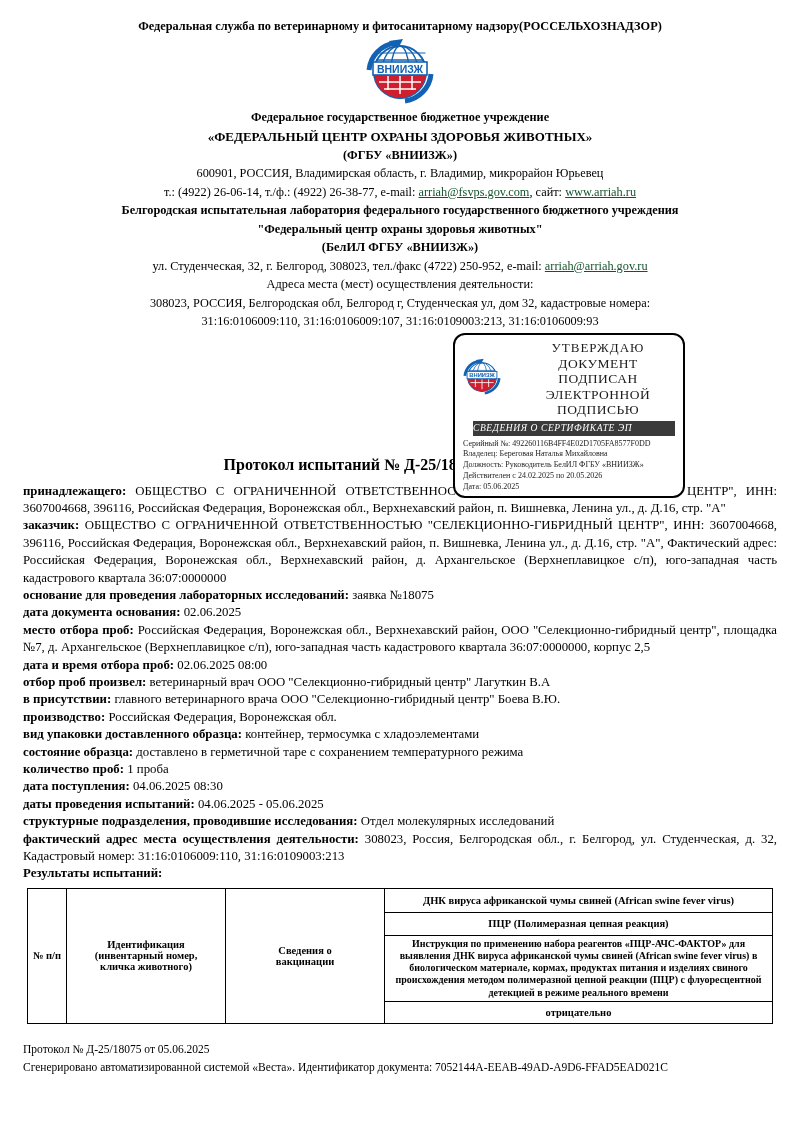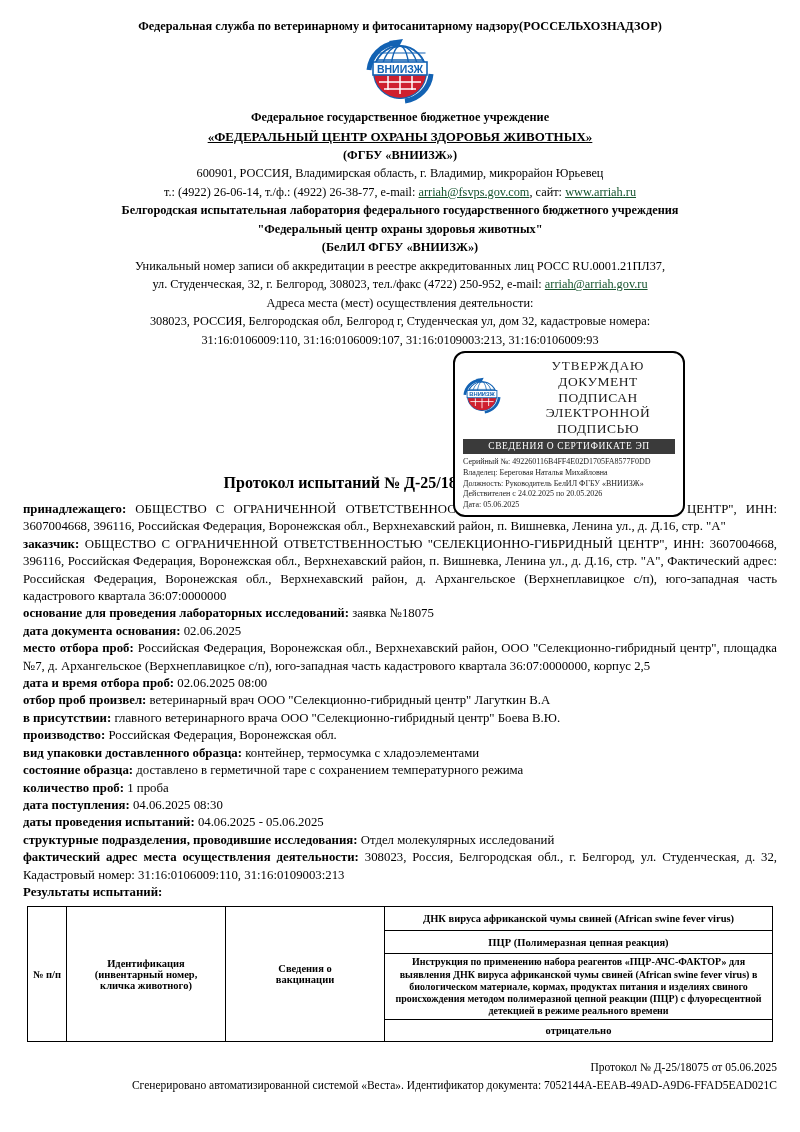--- a/index.html
+++ b/index.html
@@ -7,38 +7,38 @@
     width:800px;height:1132px;position:relative;overflow:hidden;
     background:#fff;color:#000;
     font-family:"Liberation Serif", serif;
     border-radius:22px;
   }
   
   .header{padding-top:18px;text-align:center;}
   .h-sup{font-weight:bold;font-size:12.3px;line-height:16px;margin-bottom:4px;}
   .logo-wrap{height:66px;margin:2px auto 4px;}
   .h-bold{font-weight:bold;font-size:12.3px;line-height:18.5px;}
-  .h-name{font-weight:bold;font-size:13px;line-height:19px;text-decoration:underline;}
+  .h-name{font-weight:bold;font-size:13px;line-height:19px;}
   .h-reg{font-size:12.3px;line-height:18.5px;}
   a.doc-link{color:#14532d;text-decoration:underline;}
   
   .stamp-spacer{position:relative;height:122px;}
   .stamp-box{
     position:absolute;left:453px;top:2px;width:232px;
     border:2.5px solid #000;border-radius:12px;background:#fff;
     padding:5px 6px 4px 6px;box-sizing:border-box;
   }
   .stamp-head{display:flex;align-items:center;gap:16px;}
   .stamp-head-text{flex:1;text-align:center;color:#1c1c1c;}
   .stamp-approve{font-size:13px;line-height:16px;letter-spacing:1px;}
   .stamp-signed{font-size:13.5px;line-height:15.5px;letter-spacing:.5px;}
   .stamp-band{
-    background:#3a3a3a;color:#fff;text-align:center;
+    background:#3a3a3a;color:#fff;
     font-size:9.5px;line-height:13px;letter-spacing:.6px;
-    margin:3px 2px 3px 2px;padding:1px 0;
+    margin:3px 2px 3px 12px;padding:1px 0;font-style:italic;
   }
   .stamp-details{font-size:8px;line-height:10.8px;color:#1c1c1c;padding-left:2px;}
   
   .doc-title{text-align:center;font-weight:bold;font-size:16px;line-height:20px;margin:2px 0 8px 0;}
   
   .body-text{margin:0 23px;font-size:12.8px;line-height:17.4px;text-align:justify;}
   .body-text p{margin:0;}
   .results-heading{font-weight:bold;}
   
   .results-table{
@@ -49,21 +49,21 @@
   .col-num{width:30px;}
   .col-ident{width:150px;}
   .col-vacc{width:150px;}
   .cell-inner-narrow{display:inline-block;max-width:120px;}
   .cell-inner-vacc{display:inline-block;max-width:85px;}
   .row-analyte td.rcell{height:21px;}
   .row-method td.rcell{height:20px;}
   .row-instr td.rcell{height:58px;font-size:10px;line-height:12.2px;padding:2px 10px;}
   .row-result td.rcell{height:19px;}
   
-  .footer{margin:16px 23px 0 23px;font-size:11.5px;line-height:18px;text-align:right;}
+  .footer{margin:16px 23px 0 23px;font-size:11.5px;line-height:18px;}
 </style>
 </head>
 <body>
 
 <div class="page">
 
   <div class="header">
     <div class="h-sup">Федеральная служба по ветеринарному и фитосанитарному надзору(РОССЕЛЬХОЗНАДЗОР)</div>
 
     <div class="logo-wrap">
@@ -88,21 +88,20 @@
     </div>
 
     <div class="h-bold">Федеральное государственное бюджетное учреждение</div>
     <div class="h-name">«ФЕДЕРАЛЬНЫЙ ЦЕНТР ОХРАНЫ ЗДОРОВЬЯ ЖИВОТНЫХ»</div>
     <div class="h-bold">(ФГБУ «ВНИИЗЖ»)</div>
     <div class="h-reg">600901, РОССИЯ, Владимирская область, г. Владимир, микрорайон Юрьевец</div>
     <div class="h-reg"><span>т.: (4922) 26-06-14, т./ф.: (4922) 26-38-77, e-mail: </span><a class="doc-link" href="#">arriah@fsvps.gov.com</a><span>, сайт: </span><a class="doc-link" href="#">www.arriah.ru</a></div>
     <div class="h-bold">Белгородская испытательная лаборатория федерального государственного бюджетного учреждения</div>
     <div class="h-bold">"Федеральный центр охраны здоровья животных"</div>
     <div class="h-bold">(БелИЛ ФГБУ «ВНИИЗЖ»)</div>
-    <div class="h-reg">Уникальный номер записи об аккредитации в реестре аккредитованных лиц РОСС RU.0001.21ПЛ37,</div>
     <div class="h-reg"><span>ул. Студенческая, 32, г. Белгород, 308023, тел./факс (4722) 250-952, e-mail: </span><a class="doc-link" href="#">arriah@arriah.gov.ru</a></div>
     <div class="h-reg">Адреса места (мест) осуществления деятельности:</div>
     <div class="h-reg">308023, РОССИЯ, Белгородская обл, Белгород г, Студенческая ул, дом 32, кадастровые номера:</div>
     <div class="h-reg">31:16:0106009:110, 31:16:0106009:107, 31:16:0109003:213, 31:16:0106009:93</div>
   </div>
 
   <div class="stamp-spacer">
     <div class="stamp-box">
       <div class="stamp-head">
         <span>

